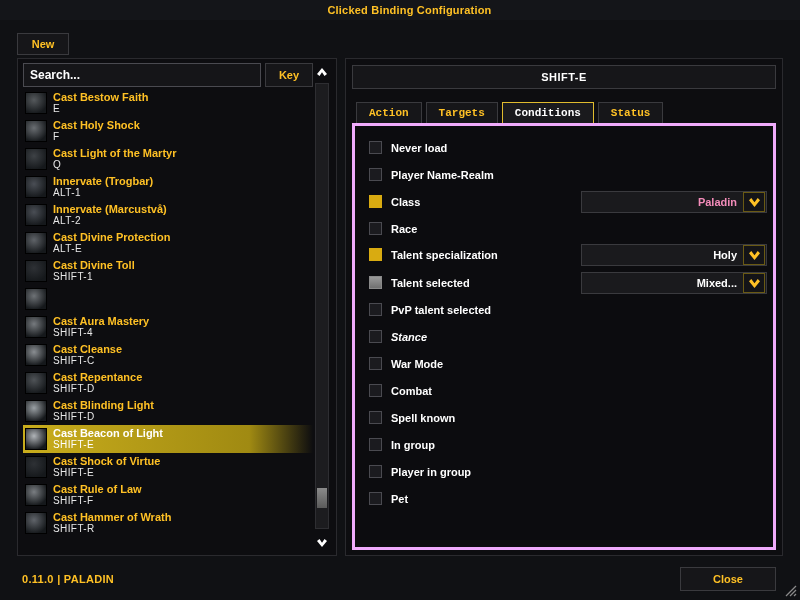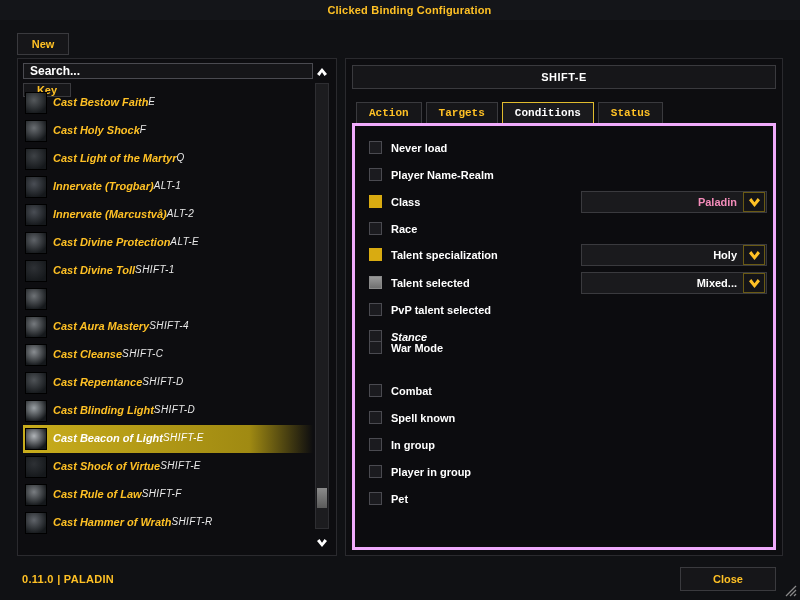--- a/index.html
+++ b/index.html
@@ -41,21 +41,21 @@
   
   .left-panel {
     position: absolute; left: 17px; top: 58px;
     width: 320px; height: 498px;
     background: #0d0d10;
     border: 1px solid #2a2a2e;
   }
   .search-row {
     position: absolute; left: 5px; top: 4px;
     width: 290px; height: 24px;
-    display: flex; gap: 4px; flex-direction: column;
+    display: flex; gap: 4px;
   }
   .search-input {
     flex: 1; height: 24px;
     background: #151518;
     border: 1px solid #4a4a50;
     color: #ffffff; font-size: 12px; font-weight: bold;
     padding: 0 6px;
     font-family: "Liberation Sans", sans-serif;
     outline: none;
   }
@@ -85,21 +85,21 @@
   .spell-row.selected {
     background: linear-gradient(to left, #0d0d10 0%, #a08a12 22%, #c9ad1c 100%);
   }
   .spell-icon {
     width: 22px; height: 22px;
     flex: 0 0 22px;
     border: 1px solid #000;
     margin-right: 6px;
     background: #2a2a2a;
   }
-  .spell-text { display: flex; flex-direction: row; justify-content: center; line-height: 1.05; font-style: italic; }
+  .spell-text { display: flex; flex-direction: column; justify-content: center; line-height: 1.05; }
   .spell-name {
     color: #ffc125; font-size: 11px; font-weight: bold;
   }
   .spell-row.selected .spell-name { color: #ffffff; }
   .spell-key {
     color: #e8e8e8; font-size: 10px; letter-spacing: .4px;
   }
   .spell-row.selected .spell-key { color: #ffffff; }
 
   
@@ -444,21 +444,21 @@
           </div>
         </div>
         <div class="cond-row" style="top: 170px;">
           <div class="cb"></div>
           <span class="cond-label">PvP talent selected</span>
         </div>
         <div class="cond-row" style="top: 197px; font-style: italic;">
           <div class="cb"></div>
           <span class="cond-label">Stance</span>
         </div>
-        <div class="cond-row" style="top: 208px;">
+        <div class="cond-row" style="top: 224px;">
           <div class="cb"></div>
           <span class="cond-label">War Mode</span>
         </div>
         <div class="cond-row" style="top: 251px;">
           <div class="cb"></div>
           <span class="cond-label">Combat</span>
         </div>
         <div class="cond-row" style="top: 278px;">
           <div class="cb"></div>
           <span class="cond-label">Spell known</span>

